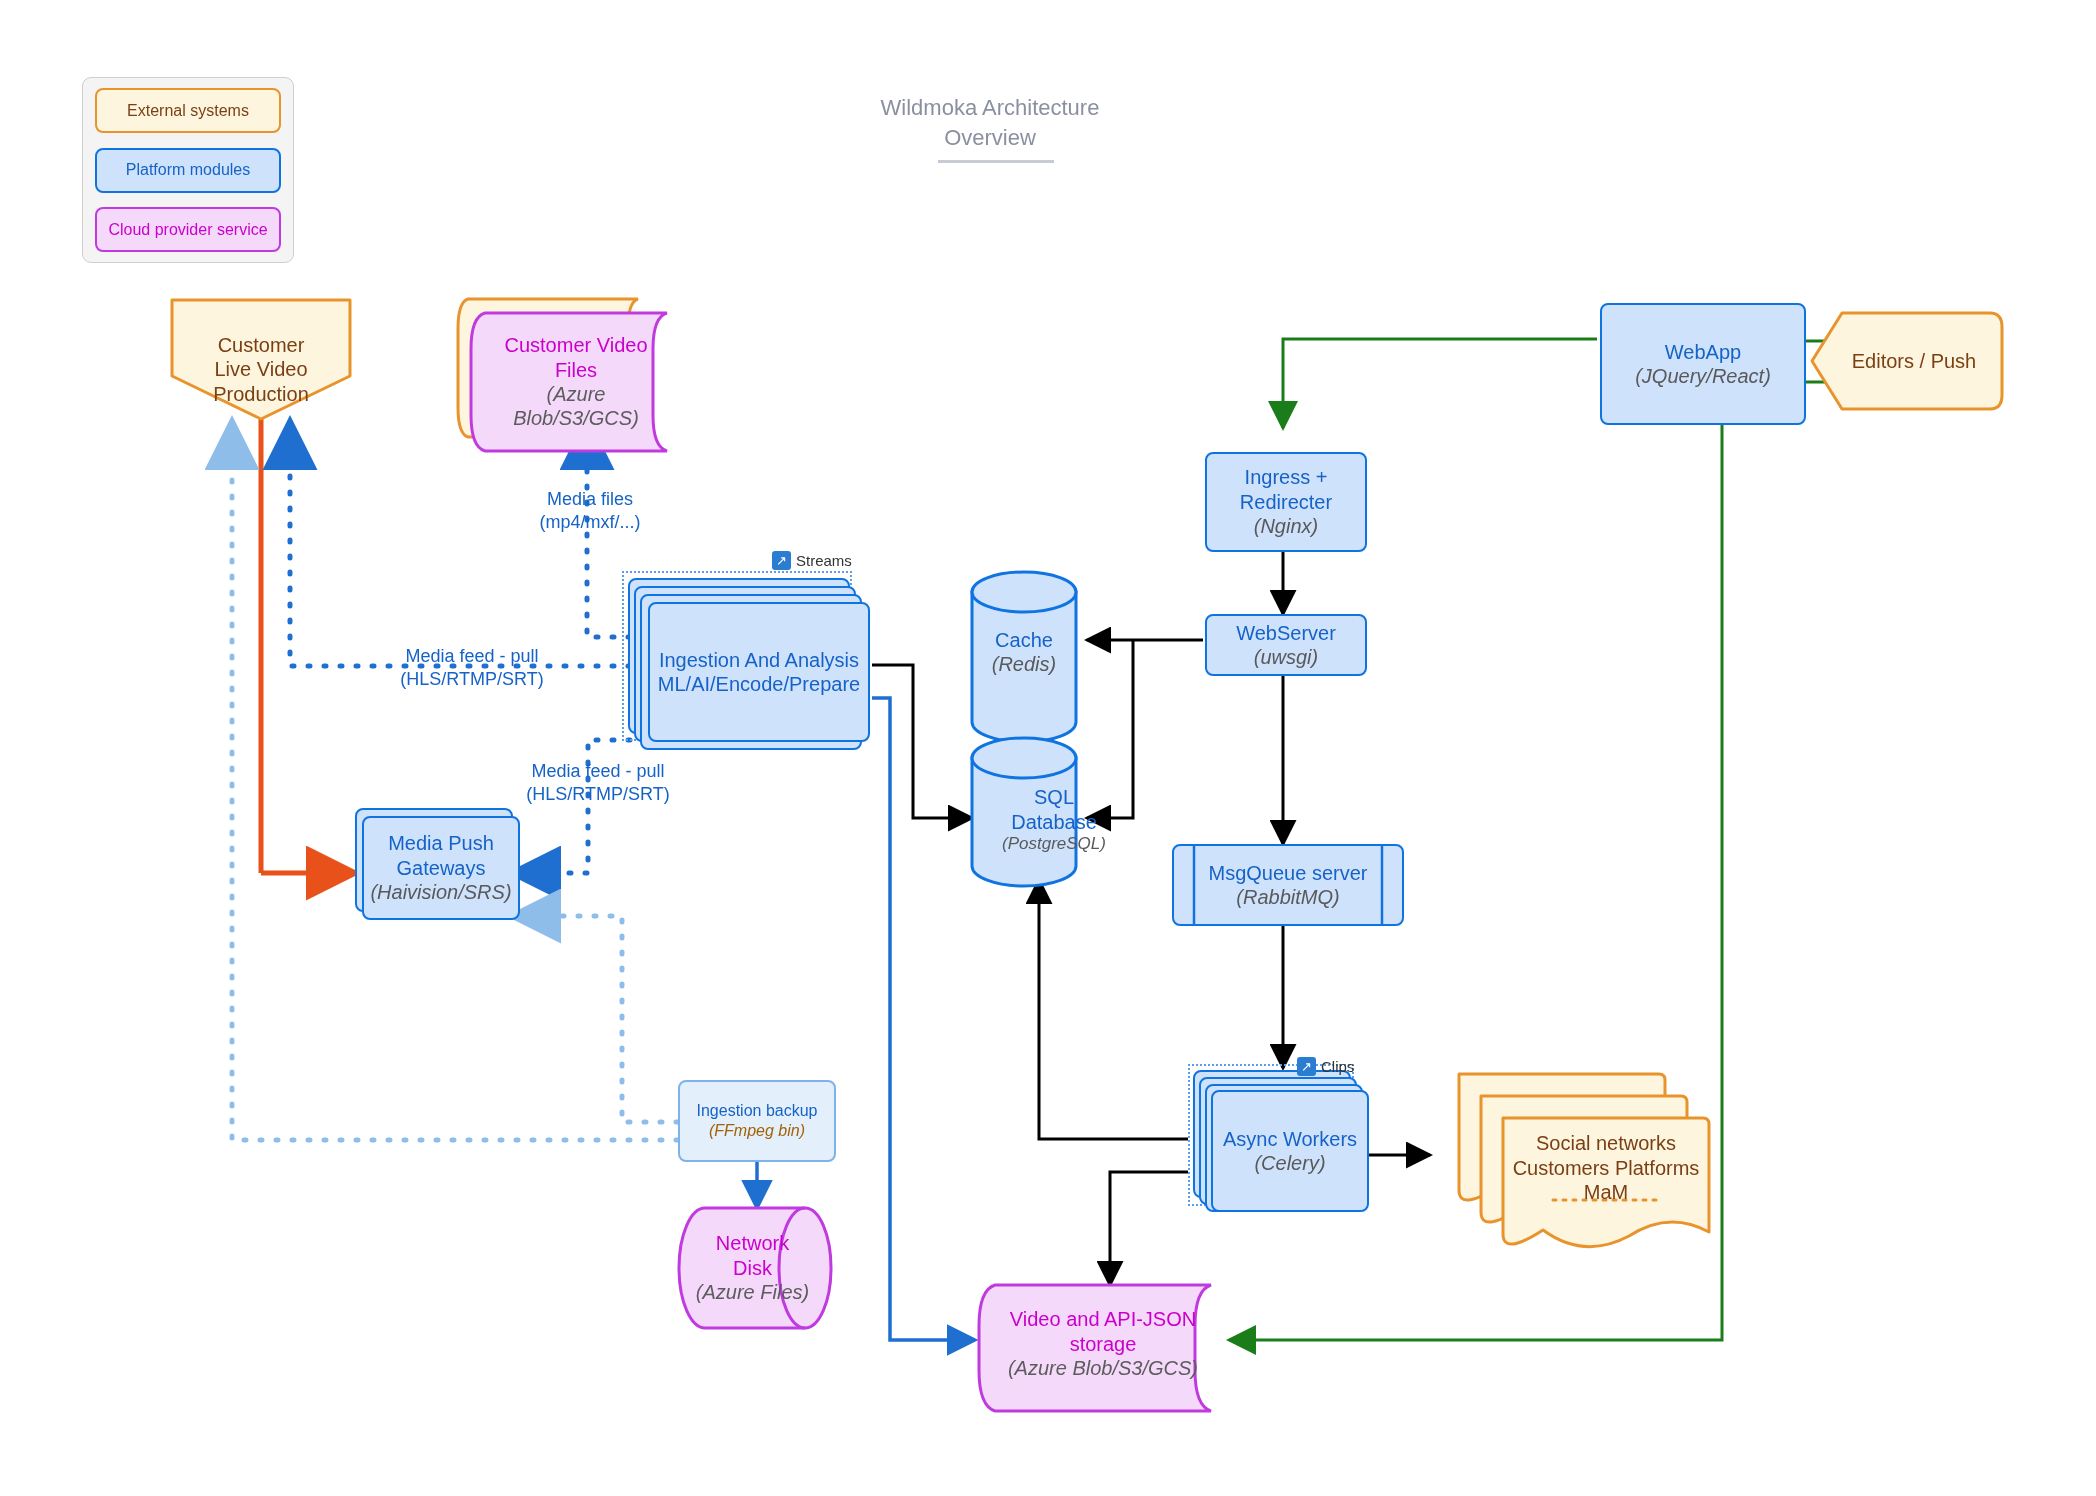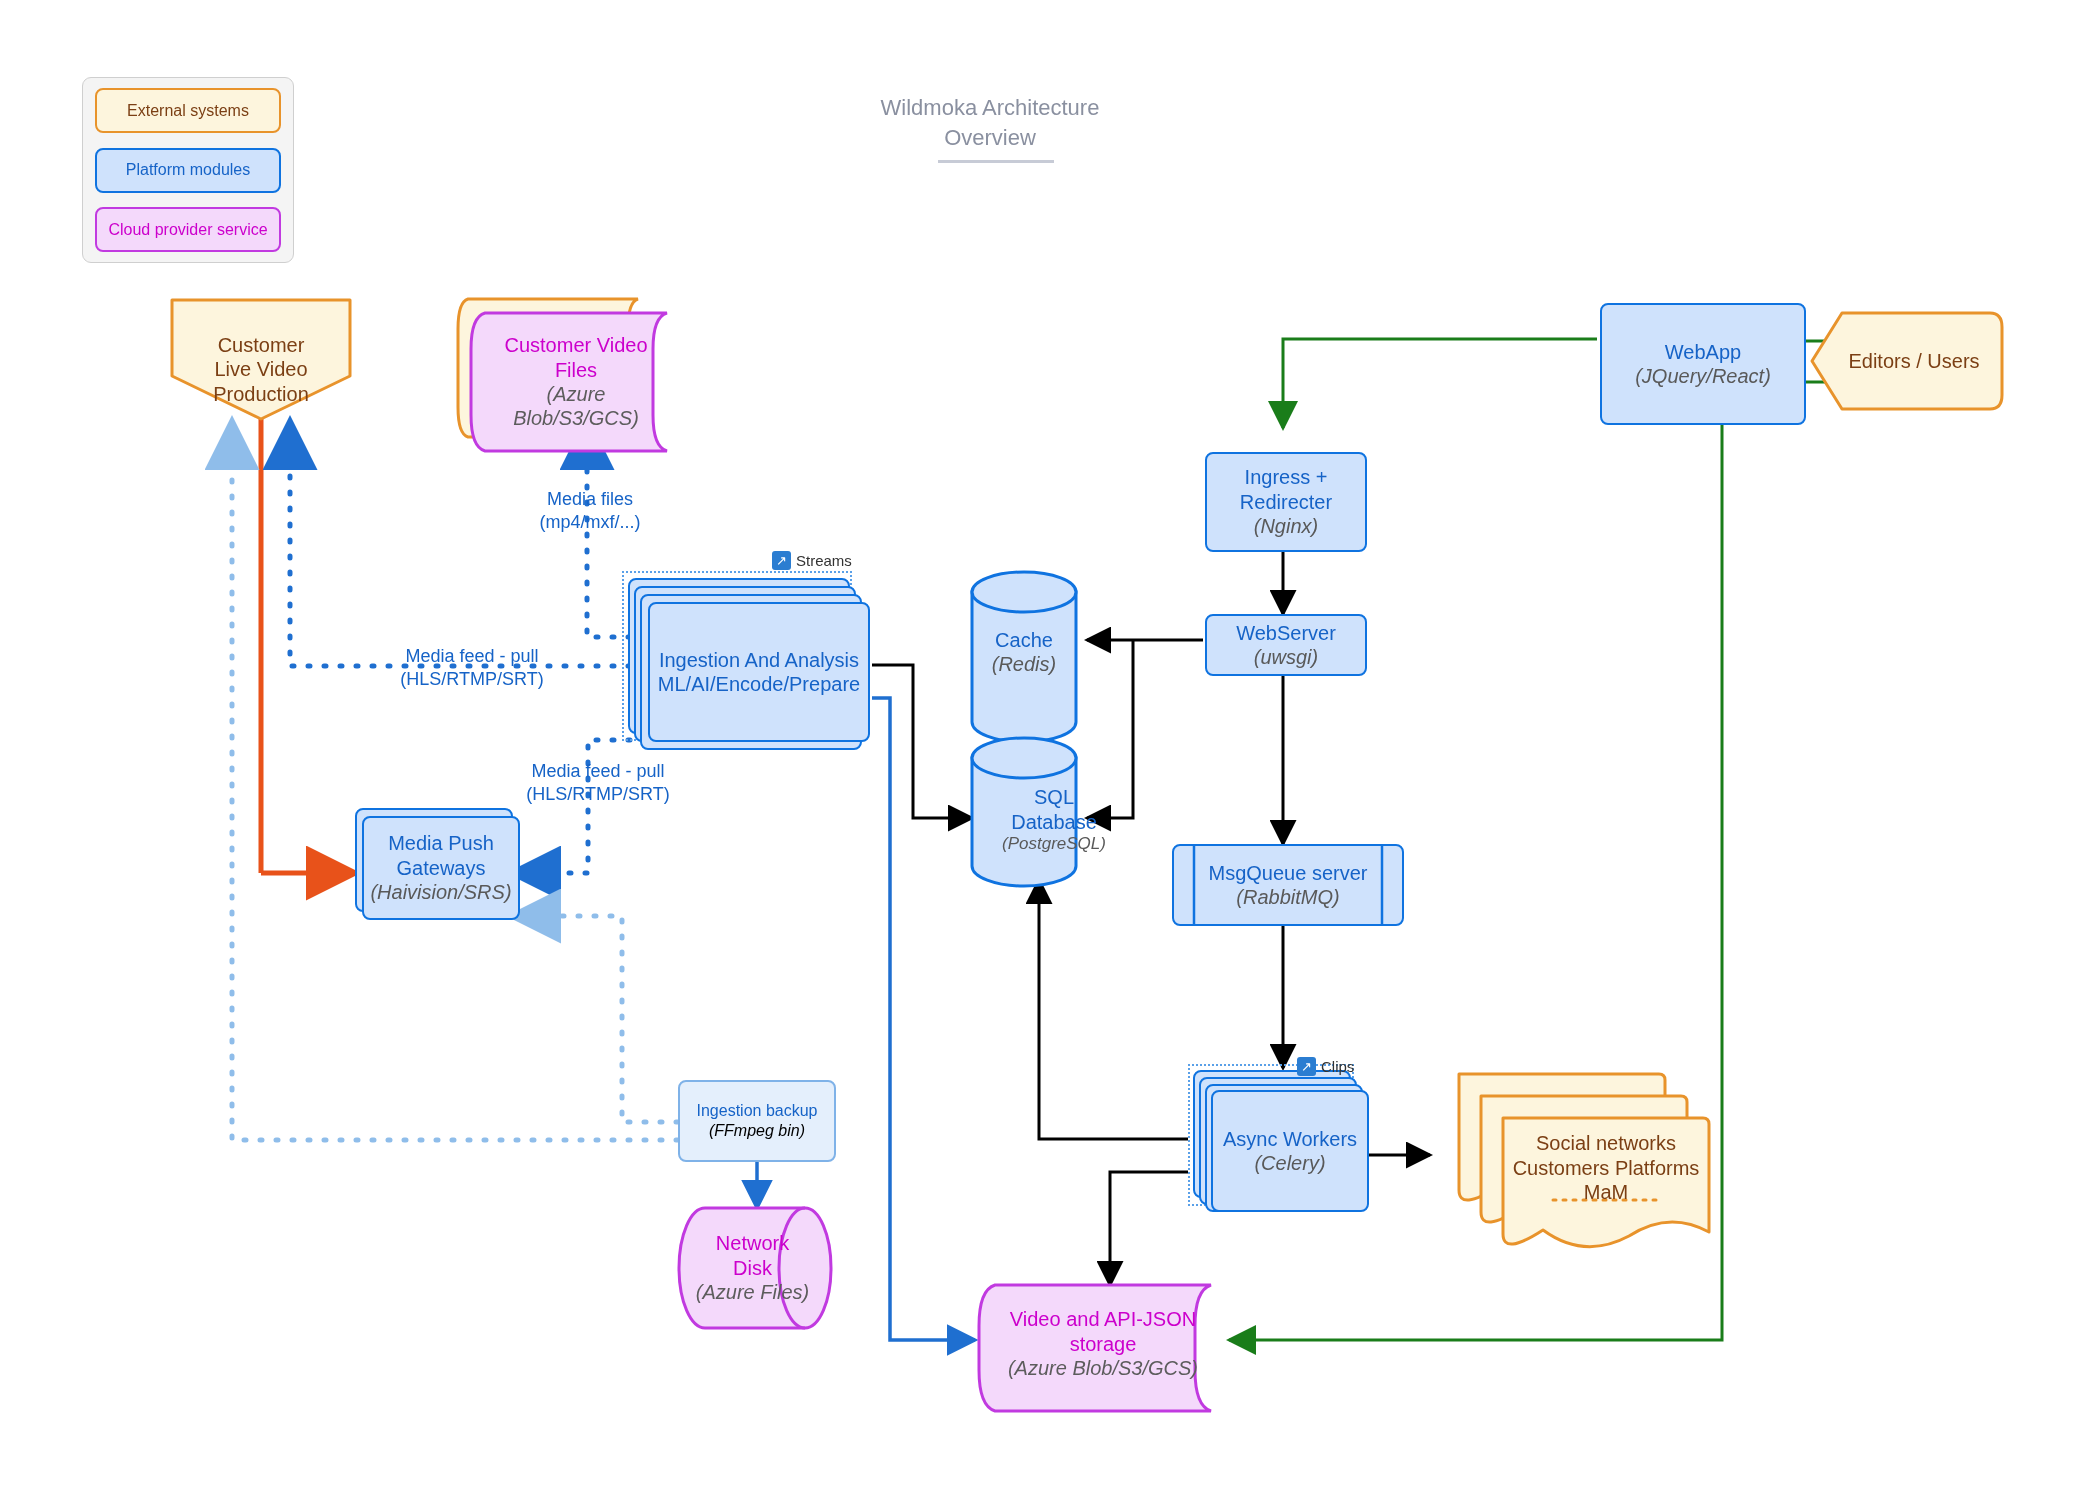--- a/index.html
+++ b/index.html
@@ -314,21 +314,21 @@
   <div class="stackback" style="left:355px; top:808px; width:158px; height:104px;"></div>
   <div class="node mod" style="left:362px; top:816px; width:158px; height:104px;">
     <span class="ttl" style="white-space:pre-line;">Media Push
 Gateways</span>
     <span class="sub">(Haivision/SRS)</span>
   </div>
 
   <div class="node" style="left:678px; top:1080px; width:158px; height:82px;
               background:#e4effc; border:2px solid #7fb2e8; border-radius:8px; color:#1663c7; font-size:16px;">
     <span class="ttl">Ingestion backup</span>
-    <span class="sub" style="color:#000000;">(FFmpeg bin)</span>
+    <span class="sub" style="color:#a16207;">(FFmpeg bin)</span>
   </div>
 
   <div class="node" style="left:690px; top:1208px; width:125px; height:120px; color:#cc00cc; font-size:20px; background:none; border:none;">
     <span class="ttl" style="white-space:pre-line;">Network
 Disk</span>
     <span class="sub" style="color:#5c5c5c;">(Azure Files)</span>
   </div>
 
   <div class="node" style="left:972px; top:600px; width:104px; height:104px; color:#1663c7; font-size:20px; background:none; border:none;">
     <span class="ttl">Cache</span>
@@ -385,21 +385,21 @@
 storage</span>
     <span class="sub" style="color:#5c5c5c;">(Azure Blob/S3/GCS)</span>
   </div>
 
   <div class="node mod" style="left:1600px; top:303px; width:206px; height:122px;">
     <span class="ttl">WebApp</span>
     <span class="sub">(JQuery/React)</span>
   </div>
 
   <div class="node" style="left:1826px; top:313px; width:176px; height:96px; color:#7b3f14; font-size:20px; background:none; border:none;">
-    <span class="ttl">Editors / Users</span>
+    <span class="ttl">Editors / Push</span>
   </div>
 
   <div class="elabel" style="left:500px; top:488px; width:180px;">Media files
 (mp4/mxf/...)</div>
 
   <div class="elabel" style="left:352px; top:645px; width:240px;">Media feed - pull
 (HLS/RTMP/SRT)</div>
 
   <div class="elabel" style="left:478px; top:760px; width:240px;">Media feed - pull
 (HLS/RTMP/SRT)</div>

